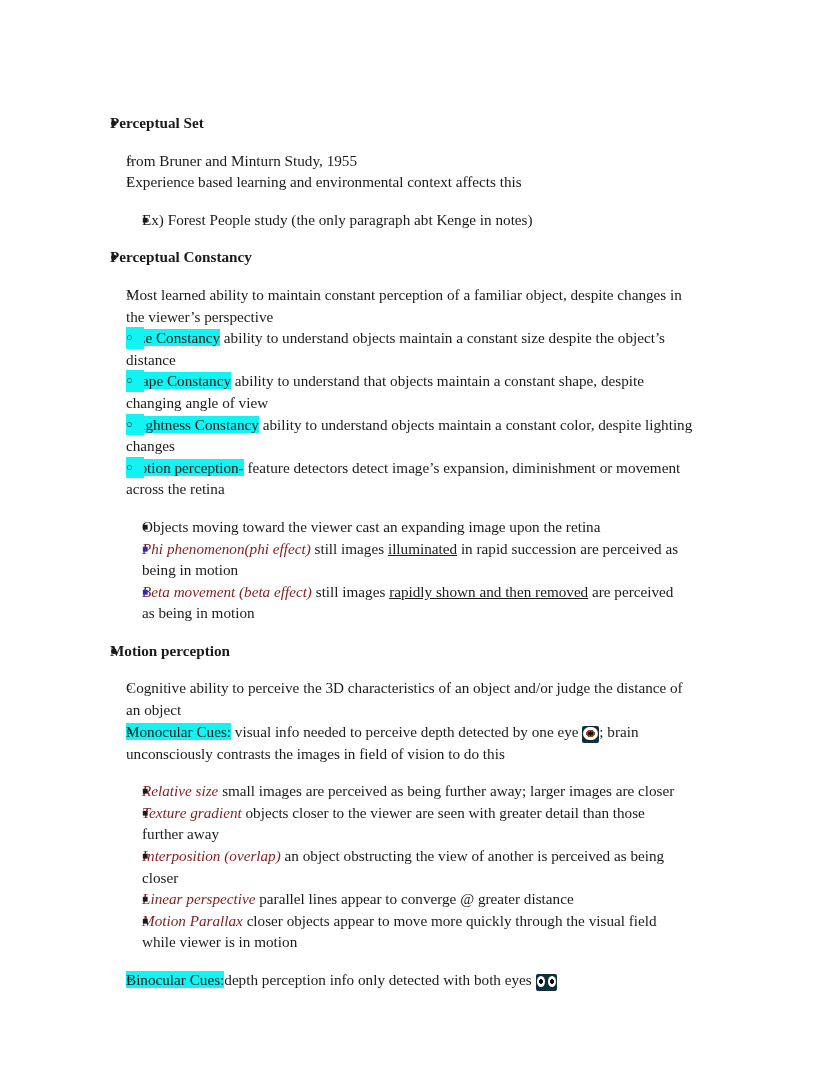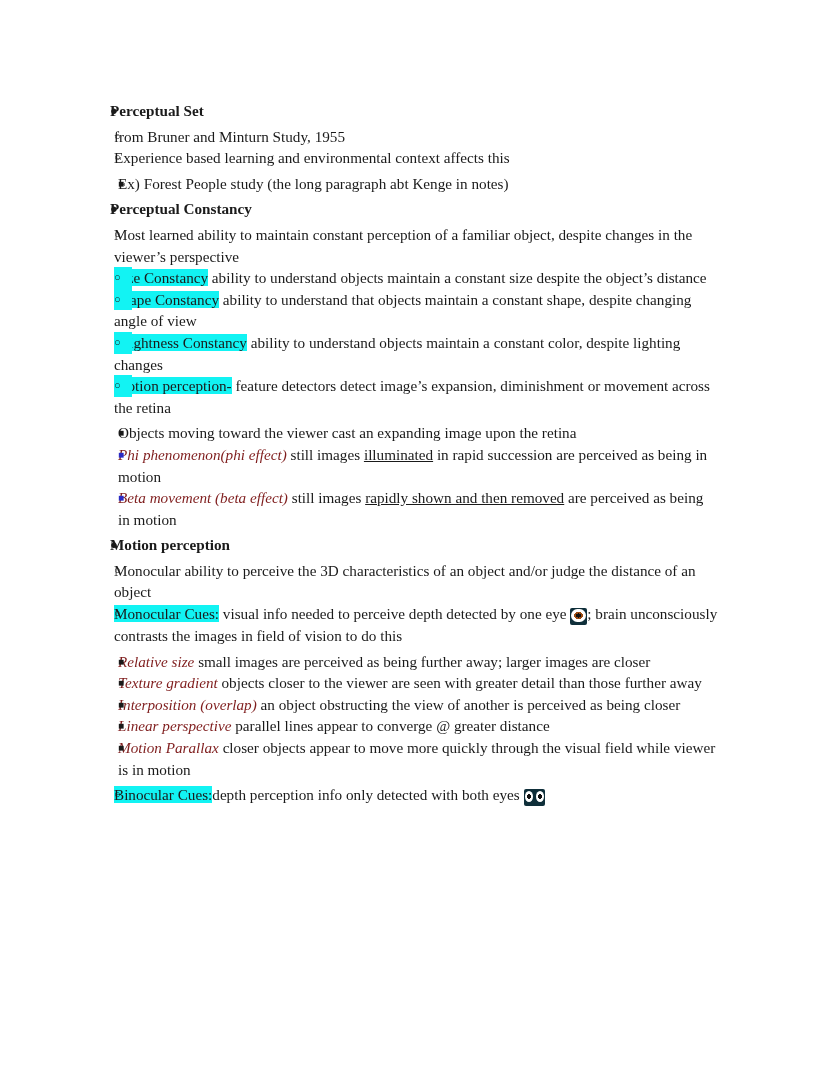--- a/index.html
+++ b/index.html
@@ -25,21 +25,21 @@
     position: absolute;
     left: 110px;
     top: 96px;
     width: 620px;
     font-size: 15.2px;
     line-height: 21.6px;
   }
 
   ul.lvl {
     list-style: none;
-    margin: 4px;
+    margin: 16px;
     padding: 0;
   }
   ul.lvl1 { margin-left: 0; }
 
   li.item {
     position: relative;
     margin: 0;
     padding: 0 0 0 0;
   }
 
@@ -149,21 +149,21 @@
             <span class="txt">from Bruner and Minturn Study, 1955</span>
           </li>
 
 
           <li class="item l2">
             <span class="bullet bullet-circle"></span>
             <span class="txt">Experience based learning and environmental context affects this</span>
             <ul class="lvl">
               <li class="item l3">
                 <span class="bullet bullet-square"></span>
-                <span class="txt">Ex) Forest People study (the long paragraph abt Kenge in notes)</span>
+                <span class="txt">Ex) Forest People study (the only paragraph abt Kenge in notes)</span>
               </li>
             </ul>
           </li>
         </ul>
       </li>
 
       <li class="item l1">
         <span class="bullet bullet-disc"></span>
         <span class="txt"><b class="head">Perceptual Constancy</b></span>
 
@@ -212,21 +212,21 @@
         </ul>
       </li>
 
       <li class="item l1">
         <span class="bullet bullet-disc"></span>
         <span class="txt"><b class="head">Motion perception</b></span>
 
         <ul class="lvl">
           <li class="item l2">
             <span class="bullet bullet-circle"></span>
-            <span class="txt">Monocular ability to perceive the 3D characteristics of an object and/or judge the distance of an object</span>
+            <span class="txt">Cognitive ability to perceive the 3D characteristics of an object and/or judge the distance of an object</span>
           </li>
 
           <li class="item l2">
             <span class="bullet bullet-circle"></span>
             <span class="txt"><span class="hl">Monocular Cues:</span><span> visual info needed to perceive depth detected by one eye </span><span class="emoji-eye"><span class="eye-shape"></span></span><span>; brain unconsciously contrasts the images in field of vision to do this</span></span>
 
             <ul class="lvl">
               <li class="item l3">
                 <span class="bullet bullet-square"></span>
                 <span class="txt"><span class="blue">Relative size</span><span> small images are perceived as being further away; larger images are closer</span></span>

